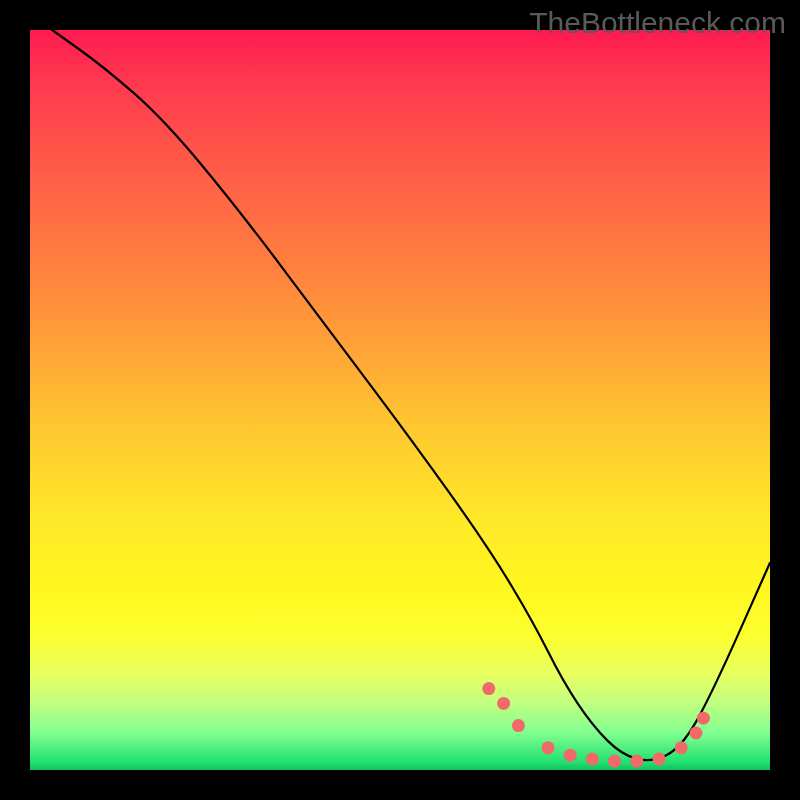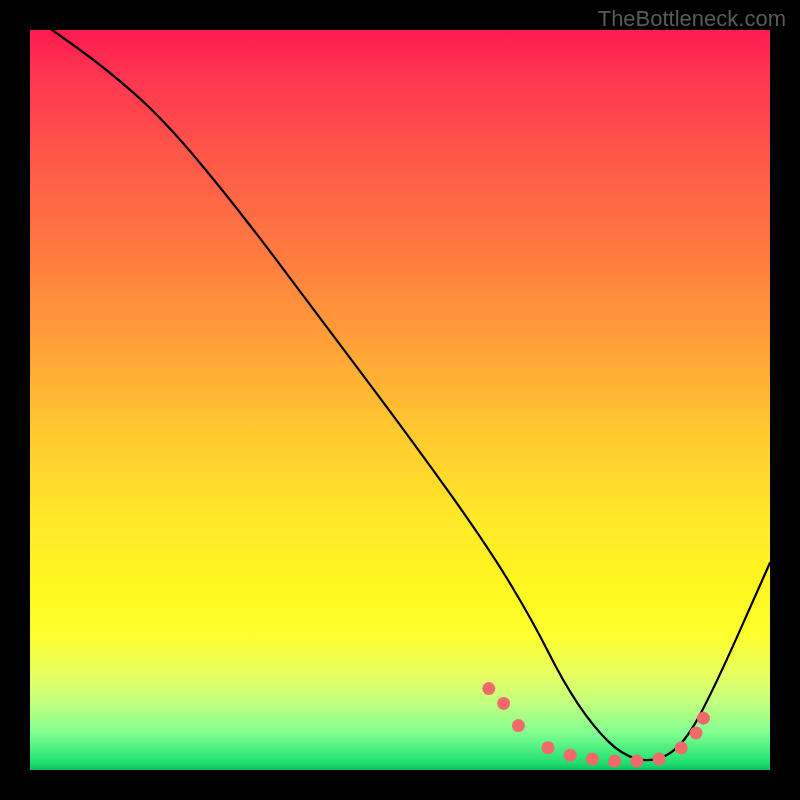--- a/index.html
+++ b/index.html
@@ -9,21 +9,21 @@
     height: 800px;
     background: #000;
     position: relative;
     font-family: Arial, sans-serif;
   }
   .watermark {
     position: absolute;
     top: 6px;
     right: 14px;
     color: #5a5a5a;
-    font-size: 22px;
+    font-size: 30px;
     font-weight: normal;
     z-index: 10;
     text-align: right;
   }
   .plot-area {
     position: absolute;
     left: 30px;
     top: 30px;
     width: 740px;
     height: 740px;

